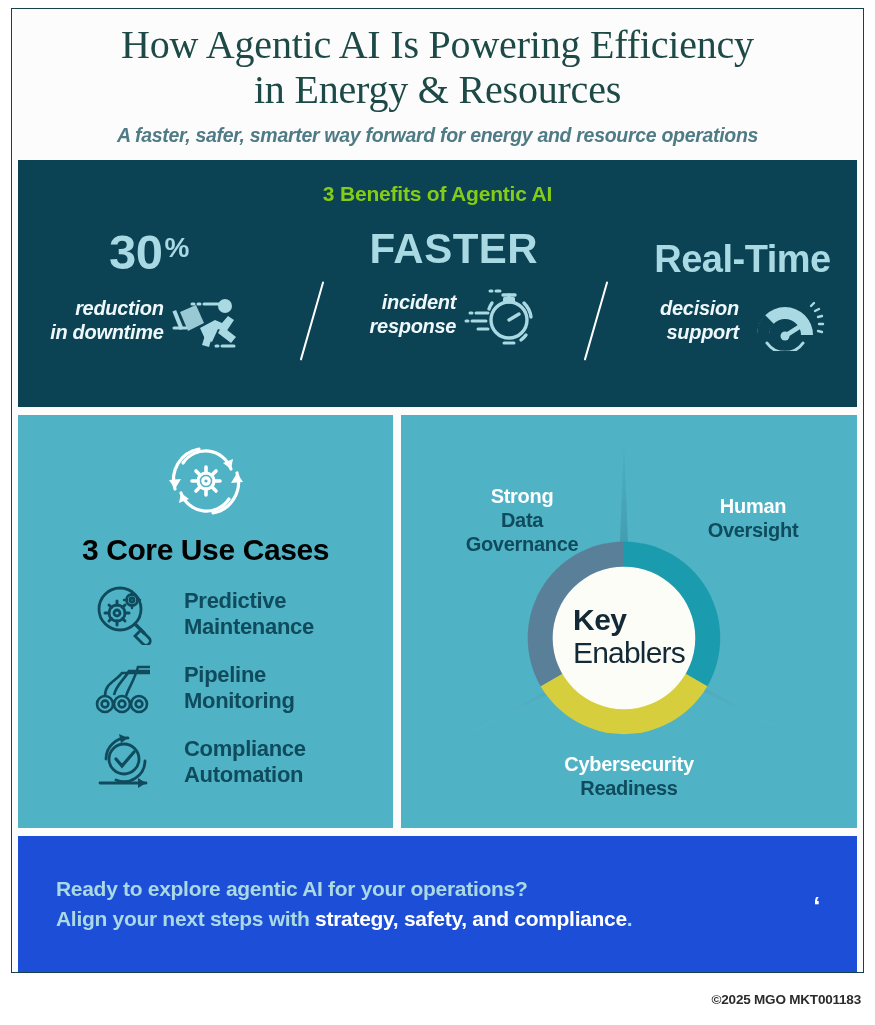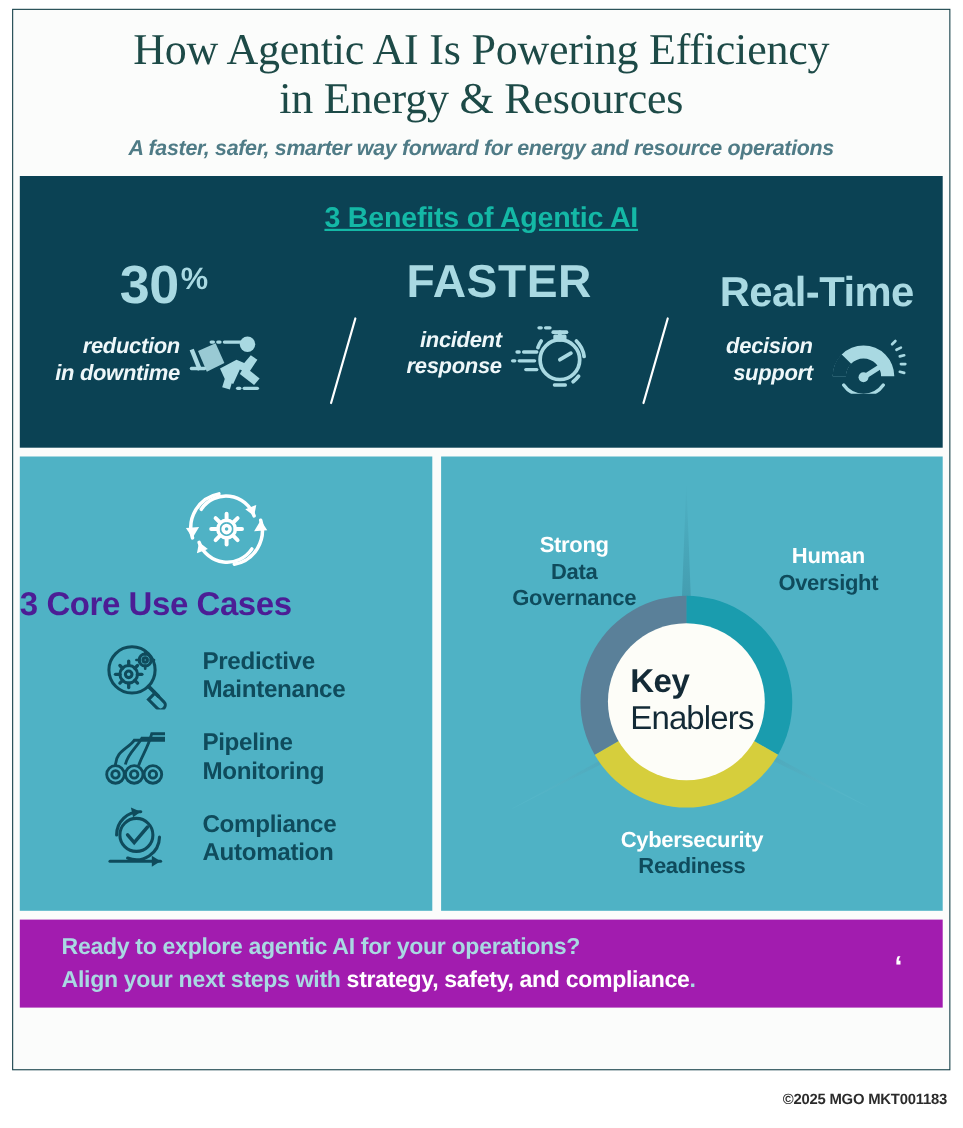--- a/index.html
+++ b/index.html
@@ -45,25 +45,24 @@
   
   .benefits {
     margin: 13px 6px 0 6px;
     background: #0b4254;
     height: 247px;
     position: relative;
     padding-top: 22px;
   }
   .benefits-title {
     text-align: center;
-    color: #14b8a6;
-    font-size: 26px;
+    color: #84cc16;
+    font-size: 21px;
     font-weight: 700;
     letter-spacing: -0.2px;
-    text-decoration: underline;
   }
   .stats {
     display: flex;
     align-items: flex-start;
     justify-content: space-between;
     margin-top: 22px;
     gap: 21px;
   }
   .stat { position: relative; }
   .stat-head {
@@ -113,22 +112,22 @@
     height: 413px;
   }
   .usecases {
     width: 375px;
     background: #4fb2c5;
     padding: 18px 0 0 0;
     position: relative;
   }
   .uc-topicon { display: flex; justify-content: center; margin-bottom: 2px; }
   .uc-title {
-    text-align: left;
-    color: #4c1d95;
+    text-align: center;
+    color: #000000;
     font-size: 30px;
     font-weight: 700;
     letter-spacing: -0.4px;
     margin-top: 4px;
   }
   .uc-list { margin-top: 16px; padding-left: 76px; }
   .uc-item {
     display: flex;
     align-items: center;
     gap: 28px;
@@ -160,22 +159,22 @@
     margin-top: 21px;
   }
   .en-label .lead { color: #ffffff; display: block; }
   .en-tl { left: 36px; top: 48px; width: 170px; }
   .en-tr { right: 24px; top: 58px; width: 160px; }
   .en-b  { left: 50%; transform: translateX(-50%); bottom: 28px; width: 230px; }
 
   
   .cta {
     margin: 8px 6px 0 6px;
-    height: 80px;
-    background: #a21caf;
+    height: 136px;
+    background: #1d4ed8;
     display: flex;
     align-items: center;
     justify-content: space-between;
     padding: 0 30px 0 38px;
   }
   .cta-text {
     color: #a9d9e2;
     font-size: 21px;
     font-weight: 600;
     line-height: 1.42;

